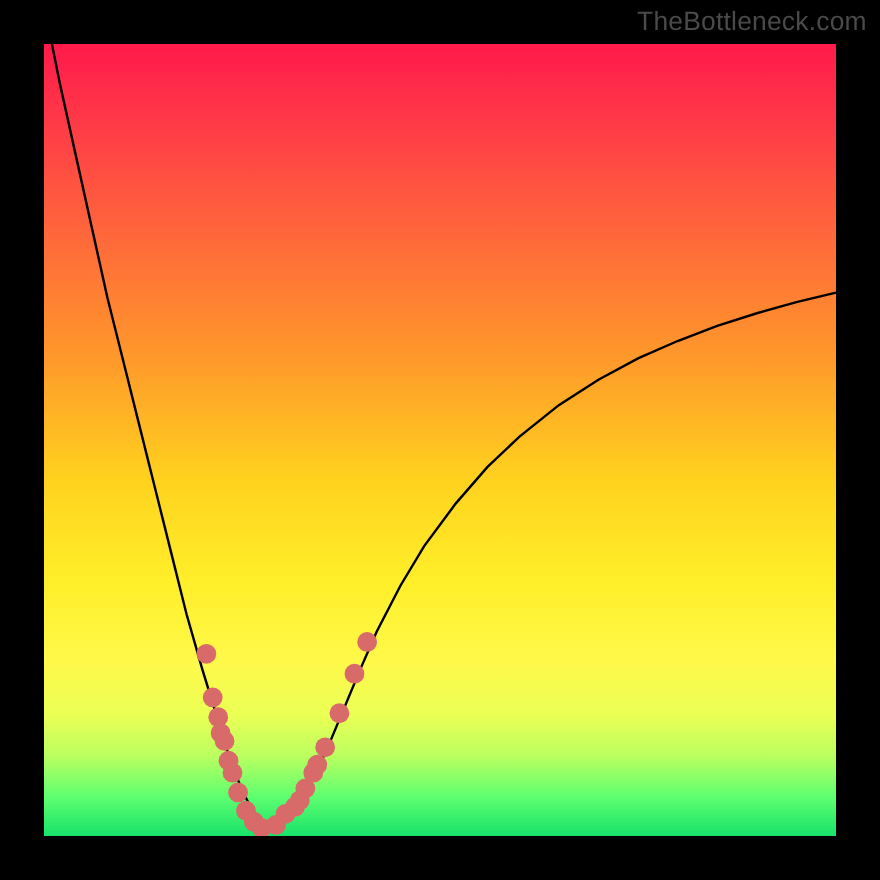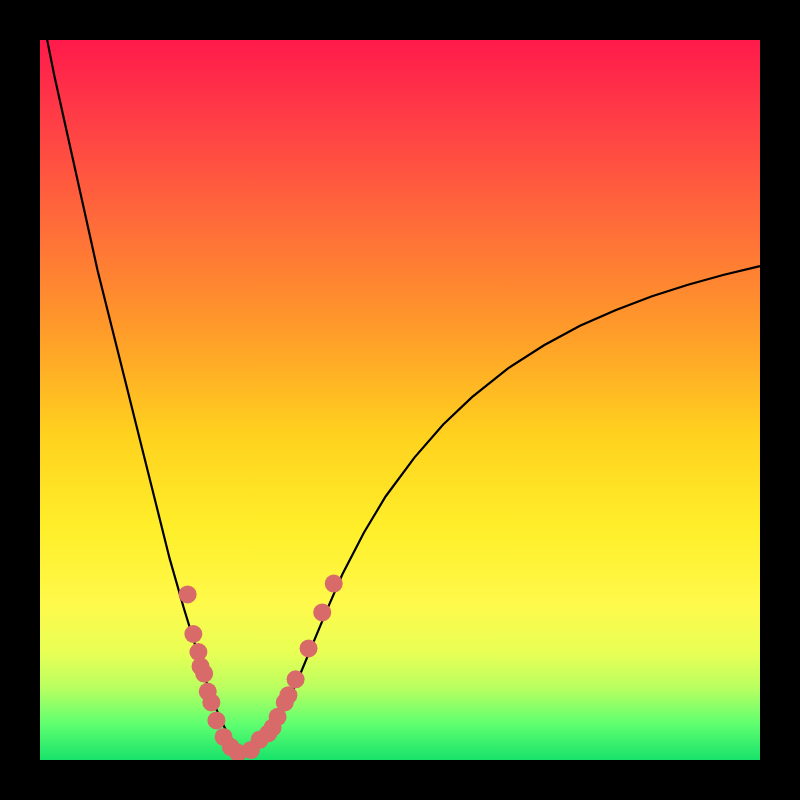--- a/index.html
+++ b/index.html
@@ -104,13 +104,14 @@
           <circle cx="293.76" cy="543.60" r="9" class="dot"></circle>
         </g>
     </svg>
   </div>
 
   <div class="frame top"></div>
   <div class="frame bottom"></div>
   <div class="frame left"></div>
   <div class="frame right"></div>
 
+  <div class="watermark">TheBottleneck.com</div>
 </div>
 
 </body></html>

